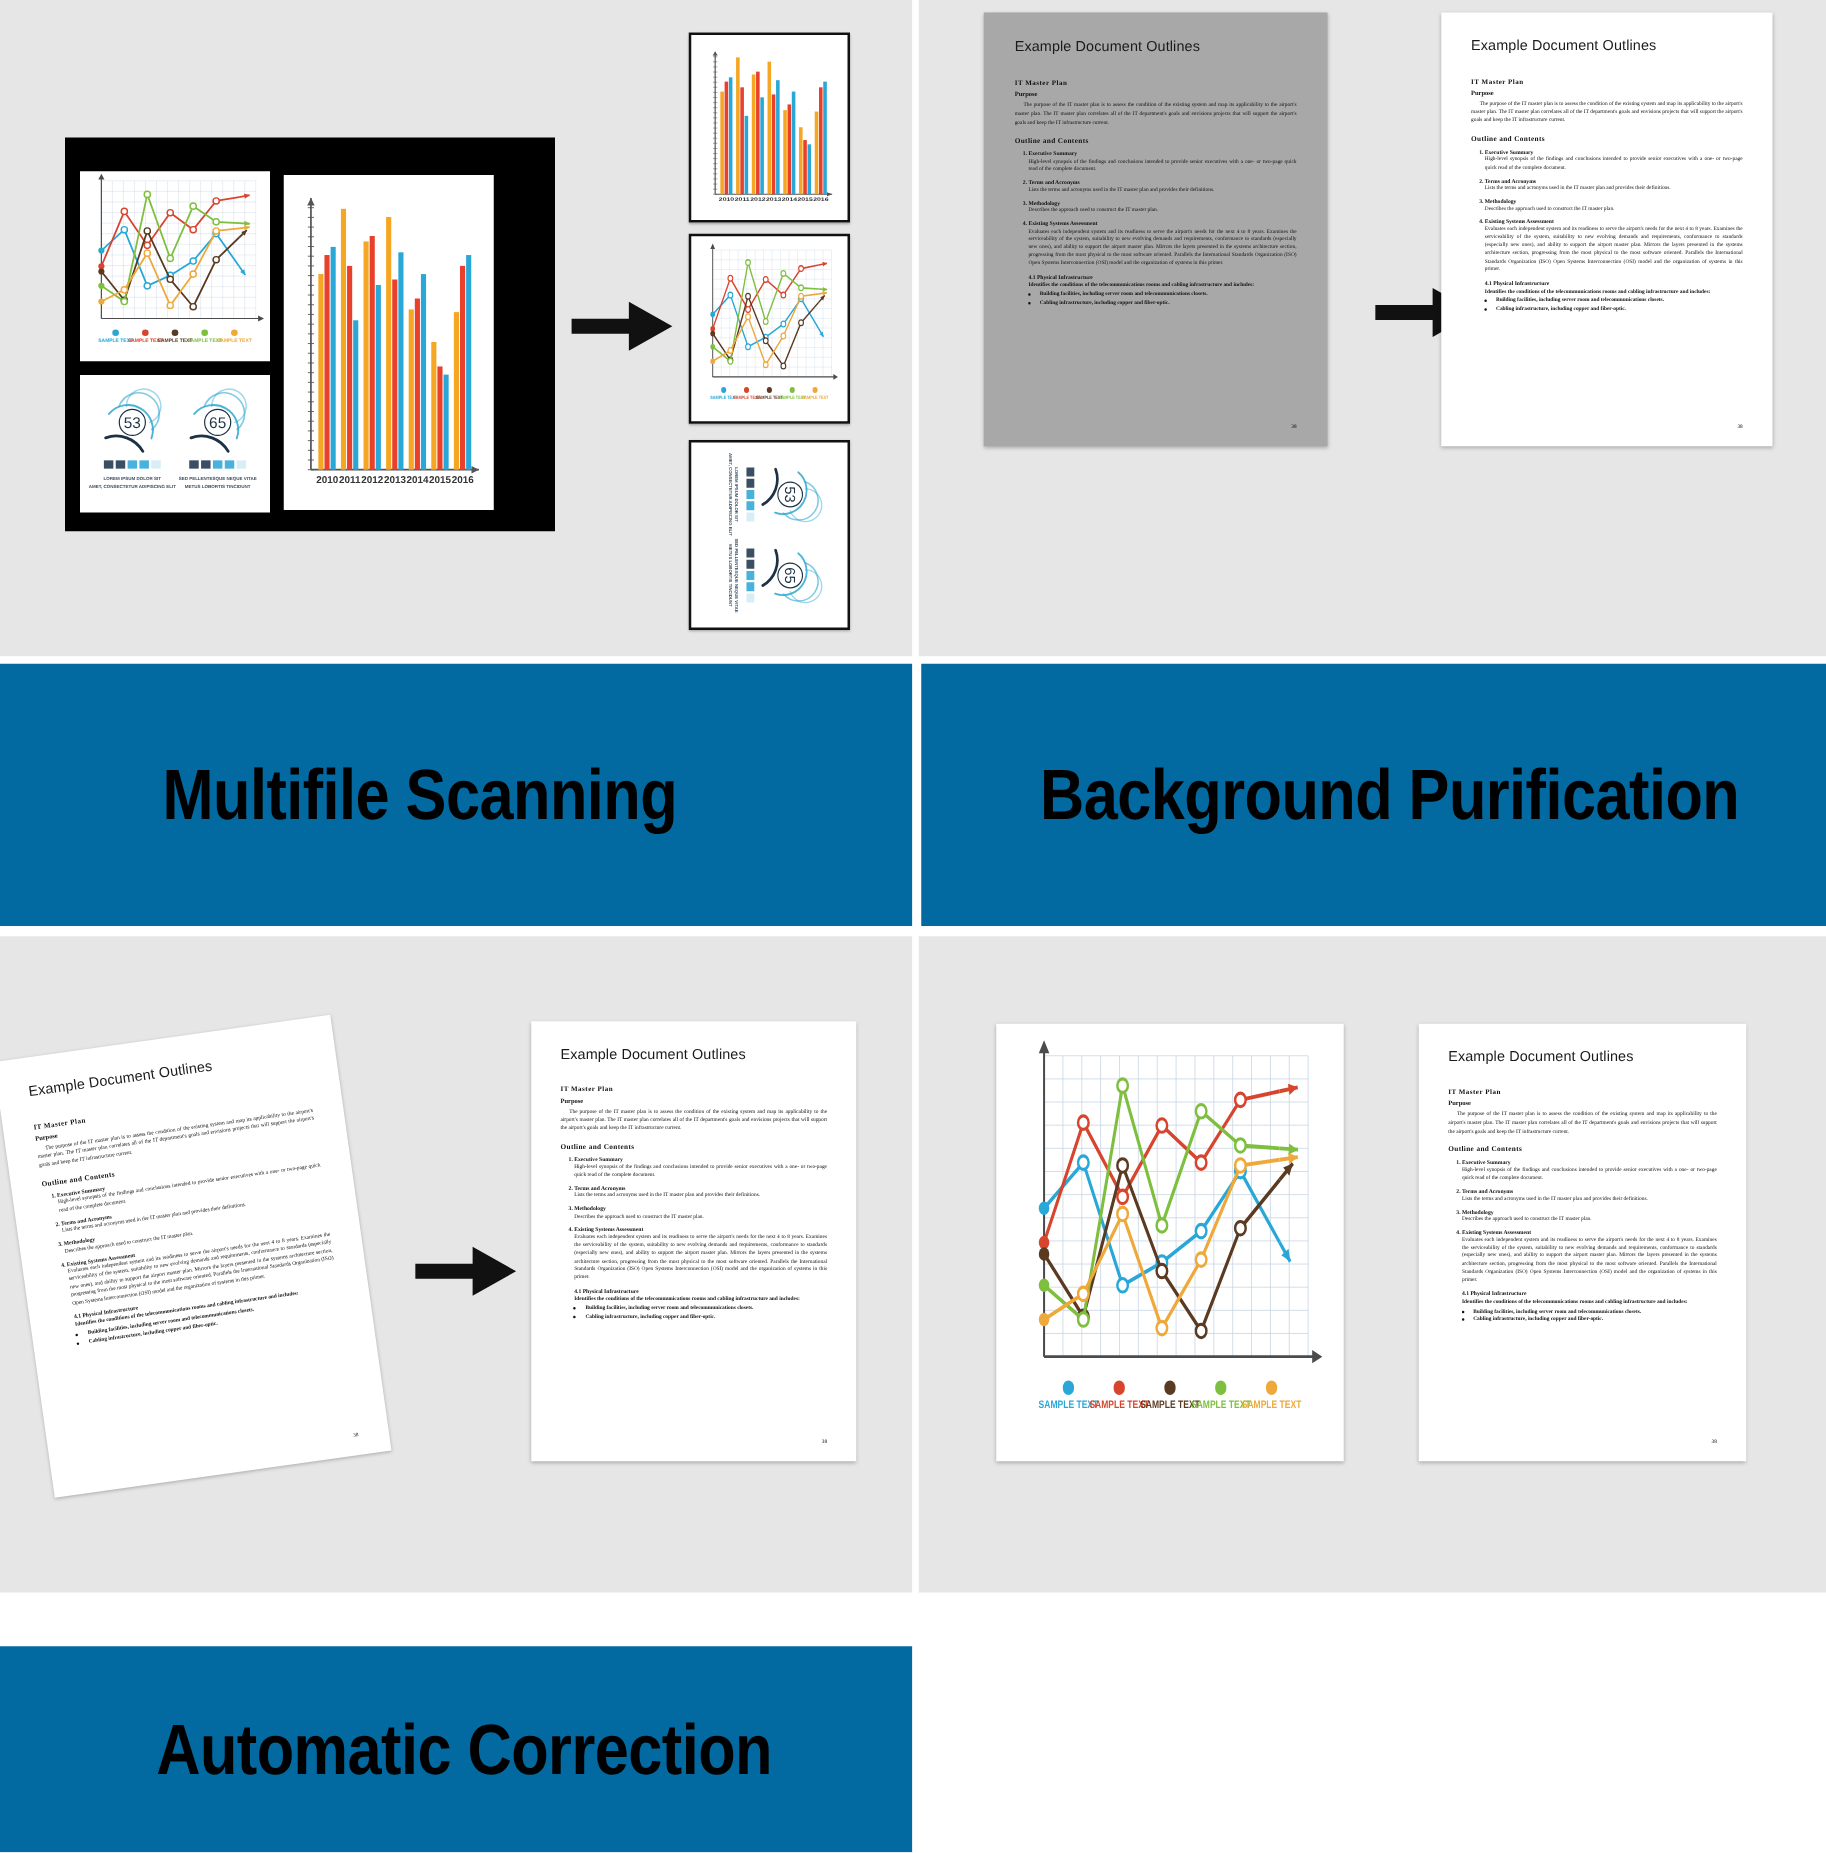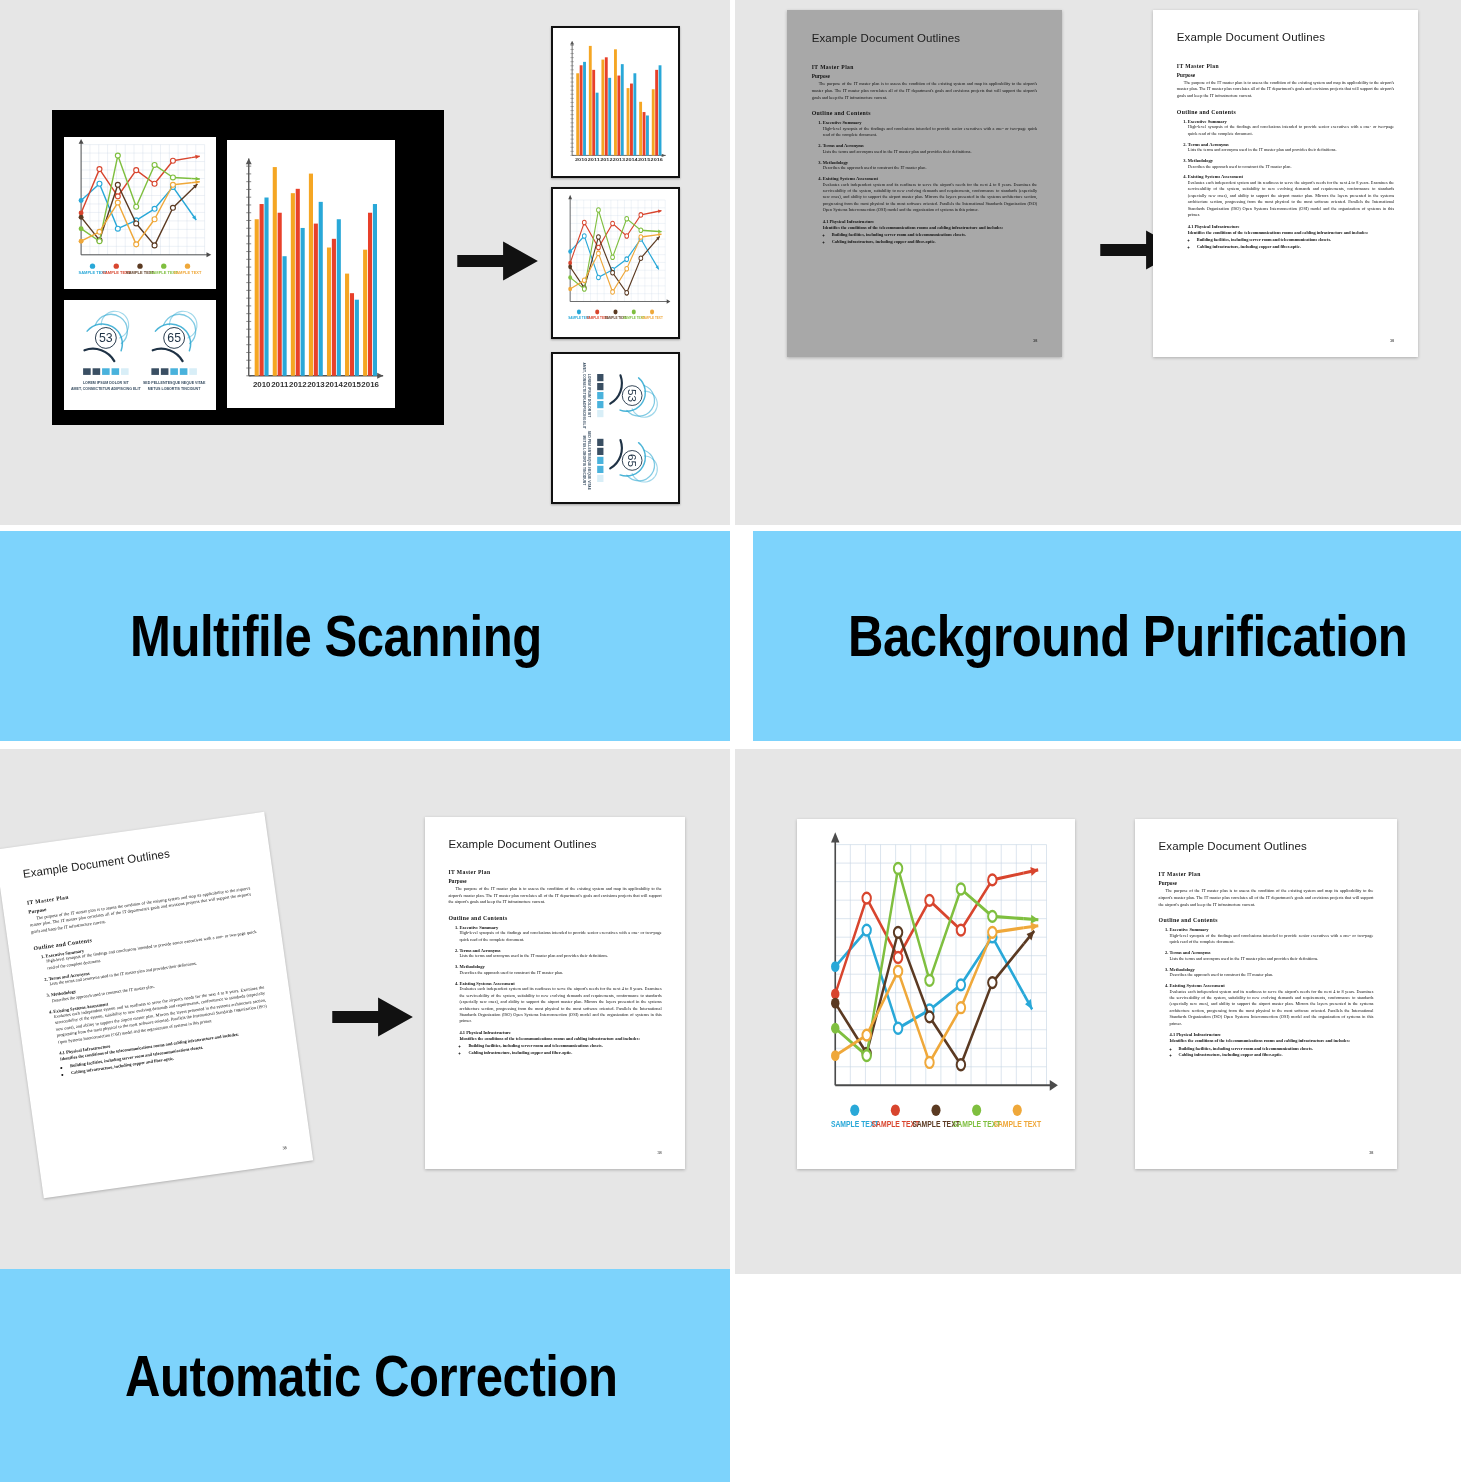--- a/index.html
+++ b/index.html
@@ -18,25 +18,25 @@
     position:absolute;left:0;right:0;top:0;height:525px;
     background:#e6e6e6;
   }
   .quad.q2 .stage{left:5px;}
   .quad.q3 .stage{top:8px;height:525px;}
   .quad.q4 .stage{left:5px;top:8px;height:525px;}
 
   
   .caption{
     position:absolute;left:0;right:0;bottom:0;height:210px;
-    background:#7dd3fc;
+    background:#0369a1;
     display:flex;align-items:center;
   }
-  .quad.q2 .caption{left:23px;}
-  .quad.q3 .caption{height:213px;}
+  .quad.q2 .caption{left:7px;}
+  .quad.q3 .caption{height:165px;}
   .quad.q4 .caption{left:5px;height:197px;}
   .caption-text{
     font-family:"Liberation Sans Narrow","Liberation Sans",sans-serif;
     font-weight:700;color:#000;font-size:57px;letter-spacing:-0.5px;
     transform:scaleX(0.86);transform-origin:left center;
     white-space:nowrap;
   }
   .q1 .caption-text{margin-left:130px;}
   .q2 .caption-text{margin-left:95px;}
   .q3 .caption-text{margin-left:125px;}

